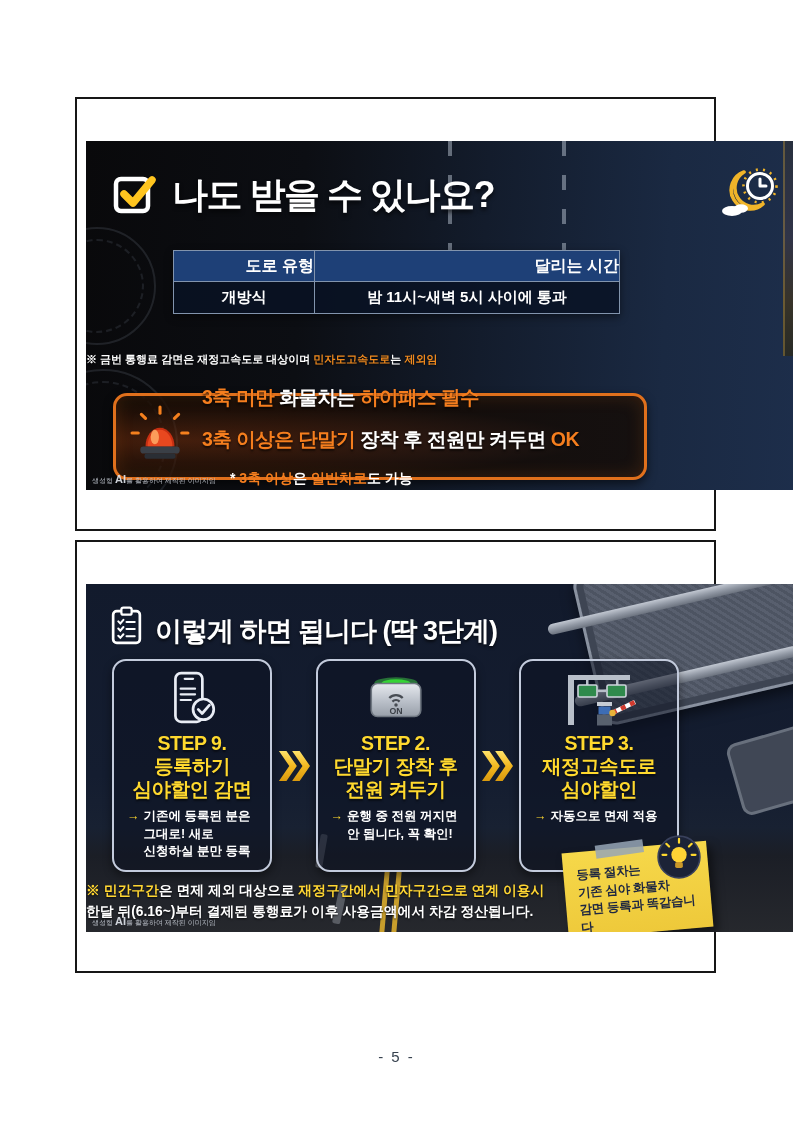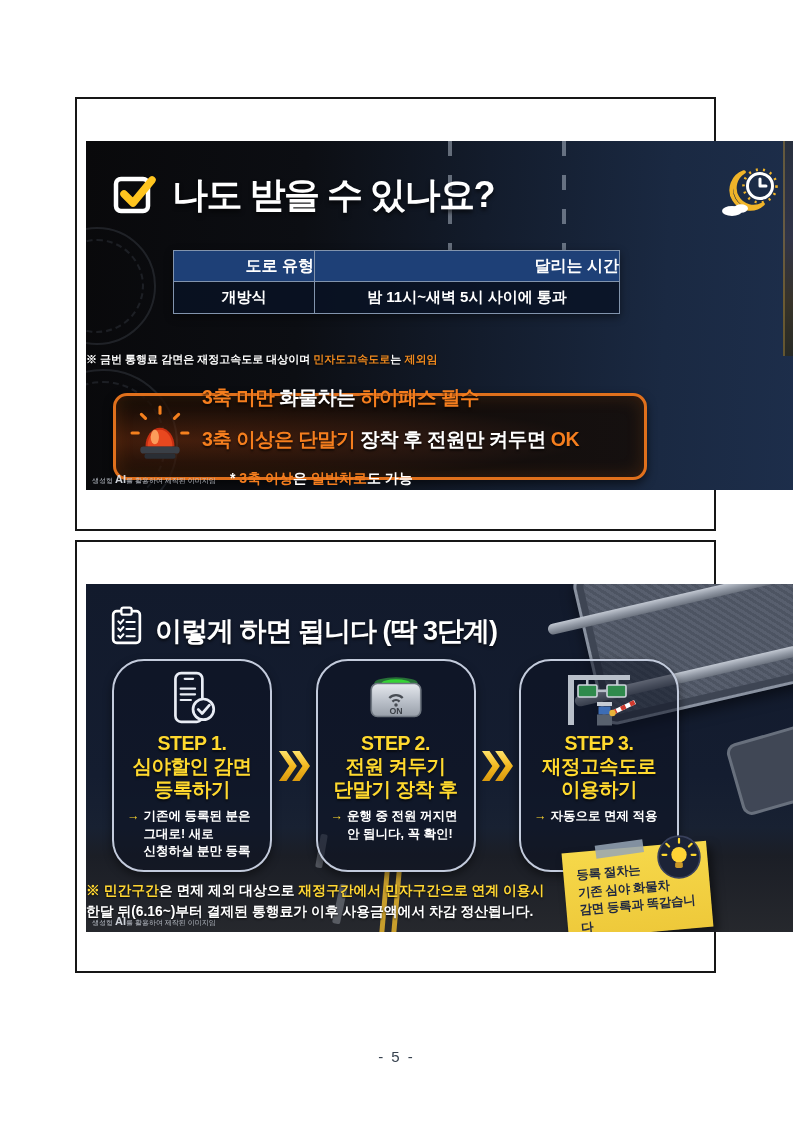--- a/index.html
+++ b/index.html
@@ -78,21 +78,21 @@
   .yline { position:absolute; bottom:0; width:5px; height:60px; background:#c89e2c; transform:skewX(-5deg); }
   .yl1 { left:296px; } .yl2 { left:308px; }
 
   
   .p2-header { position:absolute; left:24px; top:22px; display:flex; align-items:flex-end; gap:12px; }
   .p2-title { font-size:27px; font-weight:800; color:#ffffff; letter-spacing:-1px;
               text-shadow:0 2px 3px rgba(0,0,0,.65); white-space:nowrap; }
 
   .steps { position:absolute; left:26px; top:75px; width:567px; height:213px;
            display:flex; justify-content:space-between; align-items:stretch; }
-  .step-card { width:160px; border:2px solid #c3cbdc; border-radius:32px;
+  .step-card { width:160px; border:2px solid #c3cbdc; border-radius:14px;
                background:rgba(12,18,34,.55); box-shadow:0 4px 10px rgba(0,0,0,.45);
                padding-top:9px; text-align:center; }
   .icon-zone { height:58px; display:flex; align-items:center; justify-content:center; }
   .step-title { margin-top:4px; color:#ffd92e; font-weight:800; font-size:19.5px; line-height:1.17;
                 letter-spacing:-0.5px; text-shadow:0 2px 2px rgba(0,0,0,.55); }
   .step-desc { margin-top:8px; padding:0 6px 0 13px; text-align:left; display:flex; gap:4px;
                color:#ffffff; font-size:12.5px; font-weight:bold; line-height:1.38; }
   .arrow { color:#ffd92e; font-weight:800; }
   .chev-wrap { display:flex; align-items:center; }
 
@@ -234,23 +234,23 @@
               <g stroke="#e9edf5" stroke-width="2" stroke-linecap="round">
                 <line x1="15" y1="18" x2="29" y2="18"></line>
                   <line x1="15" y1="23.5" x2="29" y2="23.5"></line>
                 <line x1="15" y1="29" x2="25" y2="29"></line>
               </g>
               <circle cx="37" cy="38" r="10" fill="#10182c" stroke="#e9edf5" stroke-width="2.6"></circle>
               <path d="M32 38 l3.8 4 l7 -8" fill="none" stroke="#e9edf5" stroke-width="2.6" stroke-linecap="round" stroke-linejoin="round"></path>
             </svg>
           </div>
           <div class="step-title">
-            <div>STEP 1.</div>
+            <div>STEP 9.</div>
+            <div>등록하기</div>
             <div>심야할인 감면</div>
-            <div>등록하기</div>
           </div>
           <div class="step-desc">
             <span class="arrow">→</span>
             <div>
               <div>기존에 등록된 분은</div>
               <div>그대로! 새로</div>
               <div>신청하실 분만 등록</div>
             </div>
           </div>
         </div>
@@ -283,22 +283,22 @@
               <ellipse cx="32" cy="6.5" rx="14" ry="3.6" fill="#35d435"></ellipse>
               <rect x="8" y="7" width="48" height="32" rx="6" fill="url(#metal1)" stroke="#6e7680" stroke-width="1.6"></rect>
               <path d="M25.5 21 a9 9 0 0 1 13 0" fill="none" stroke="#474c53" stroke-width="2.2"></path>
               <path d="M28.5 24.5 a5 5 0 0 1 7 0" fill="none" stroke="#474c53" stroke-width="2.2"></path>
               <circle cx="32" cy="27.8" r="1.7" fill="#474c53"></circle>
               <text x="32" y="37" text-anchor="middle" font-size="8.5" font-weight="bold" fill="#3c4148">ON</text>
             </svg>
           </div>
           <div class="step-title">
             <div>STEP 2.</div>
+            <div>단말기 장착 후</div>
             <div>전원 켜두기</div>
-            <div>단말기 장착 후</div>
           </div>
           <div class="step-desc">
             <span class="arrow">→</span>
             <div>
               <div>운행 중 전원 꺼지면</div>
               <div>안 됩니다, 꼭 확인!</div>
             </div>
           </div>
         </div>
 
@@ -323,21 +323,21 @@
               <rect x="38.5" y="37.5" width="12" height="8" fill="#3d6db5"></rect>
               <rect x="37" y="45.5" width="15" height="11" fill="#58616e"></rect>
               <line x1="52" y1="44" x2="75" y2="33" stroke="#ffffff" stroke-width="4.5"></line>
               <line x1="52" y1="44" x2="75" y2="33" stroke="#d03a2e" stroke-width="4.5" stroke-dasharray="5 5"></line>
               <circle cx="52.5" cy="44" r="3.2" fill="#e8b33a"></circle>
             </svg>
           </div>
           <div class="step-title">
             <div>STEP 3.</div>
             <div>재정고속도로</div>
-            <div>이용하기</div>
+            <div>심야할인</div>
           </div>
           <div class="step-desc">
             <span class="arrow">→</span>
             <div>
               <div>자동으로 면제 적용</div>
             </div>
           </div>
         </div>
       </div>
 

